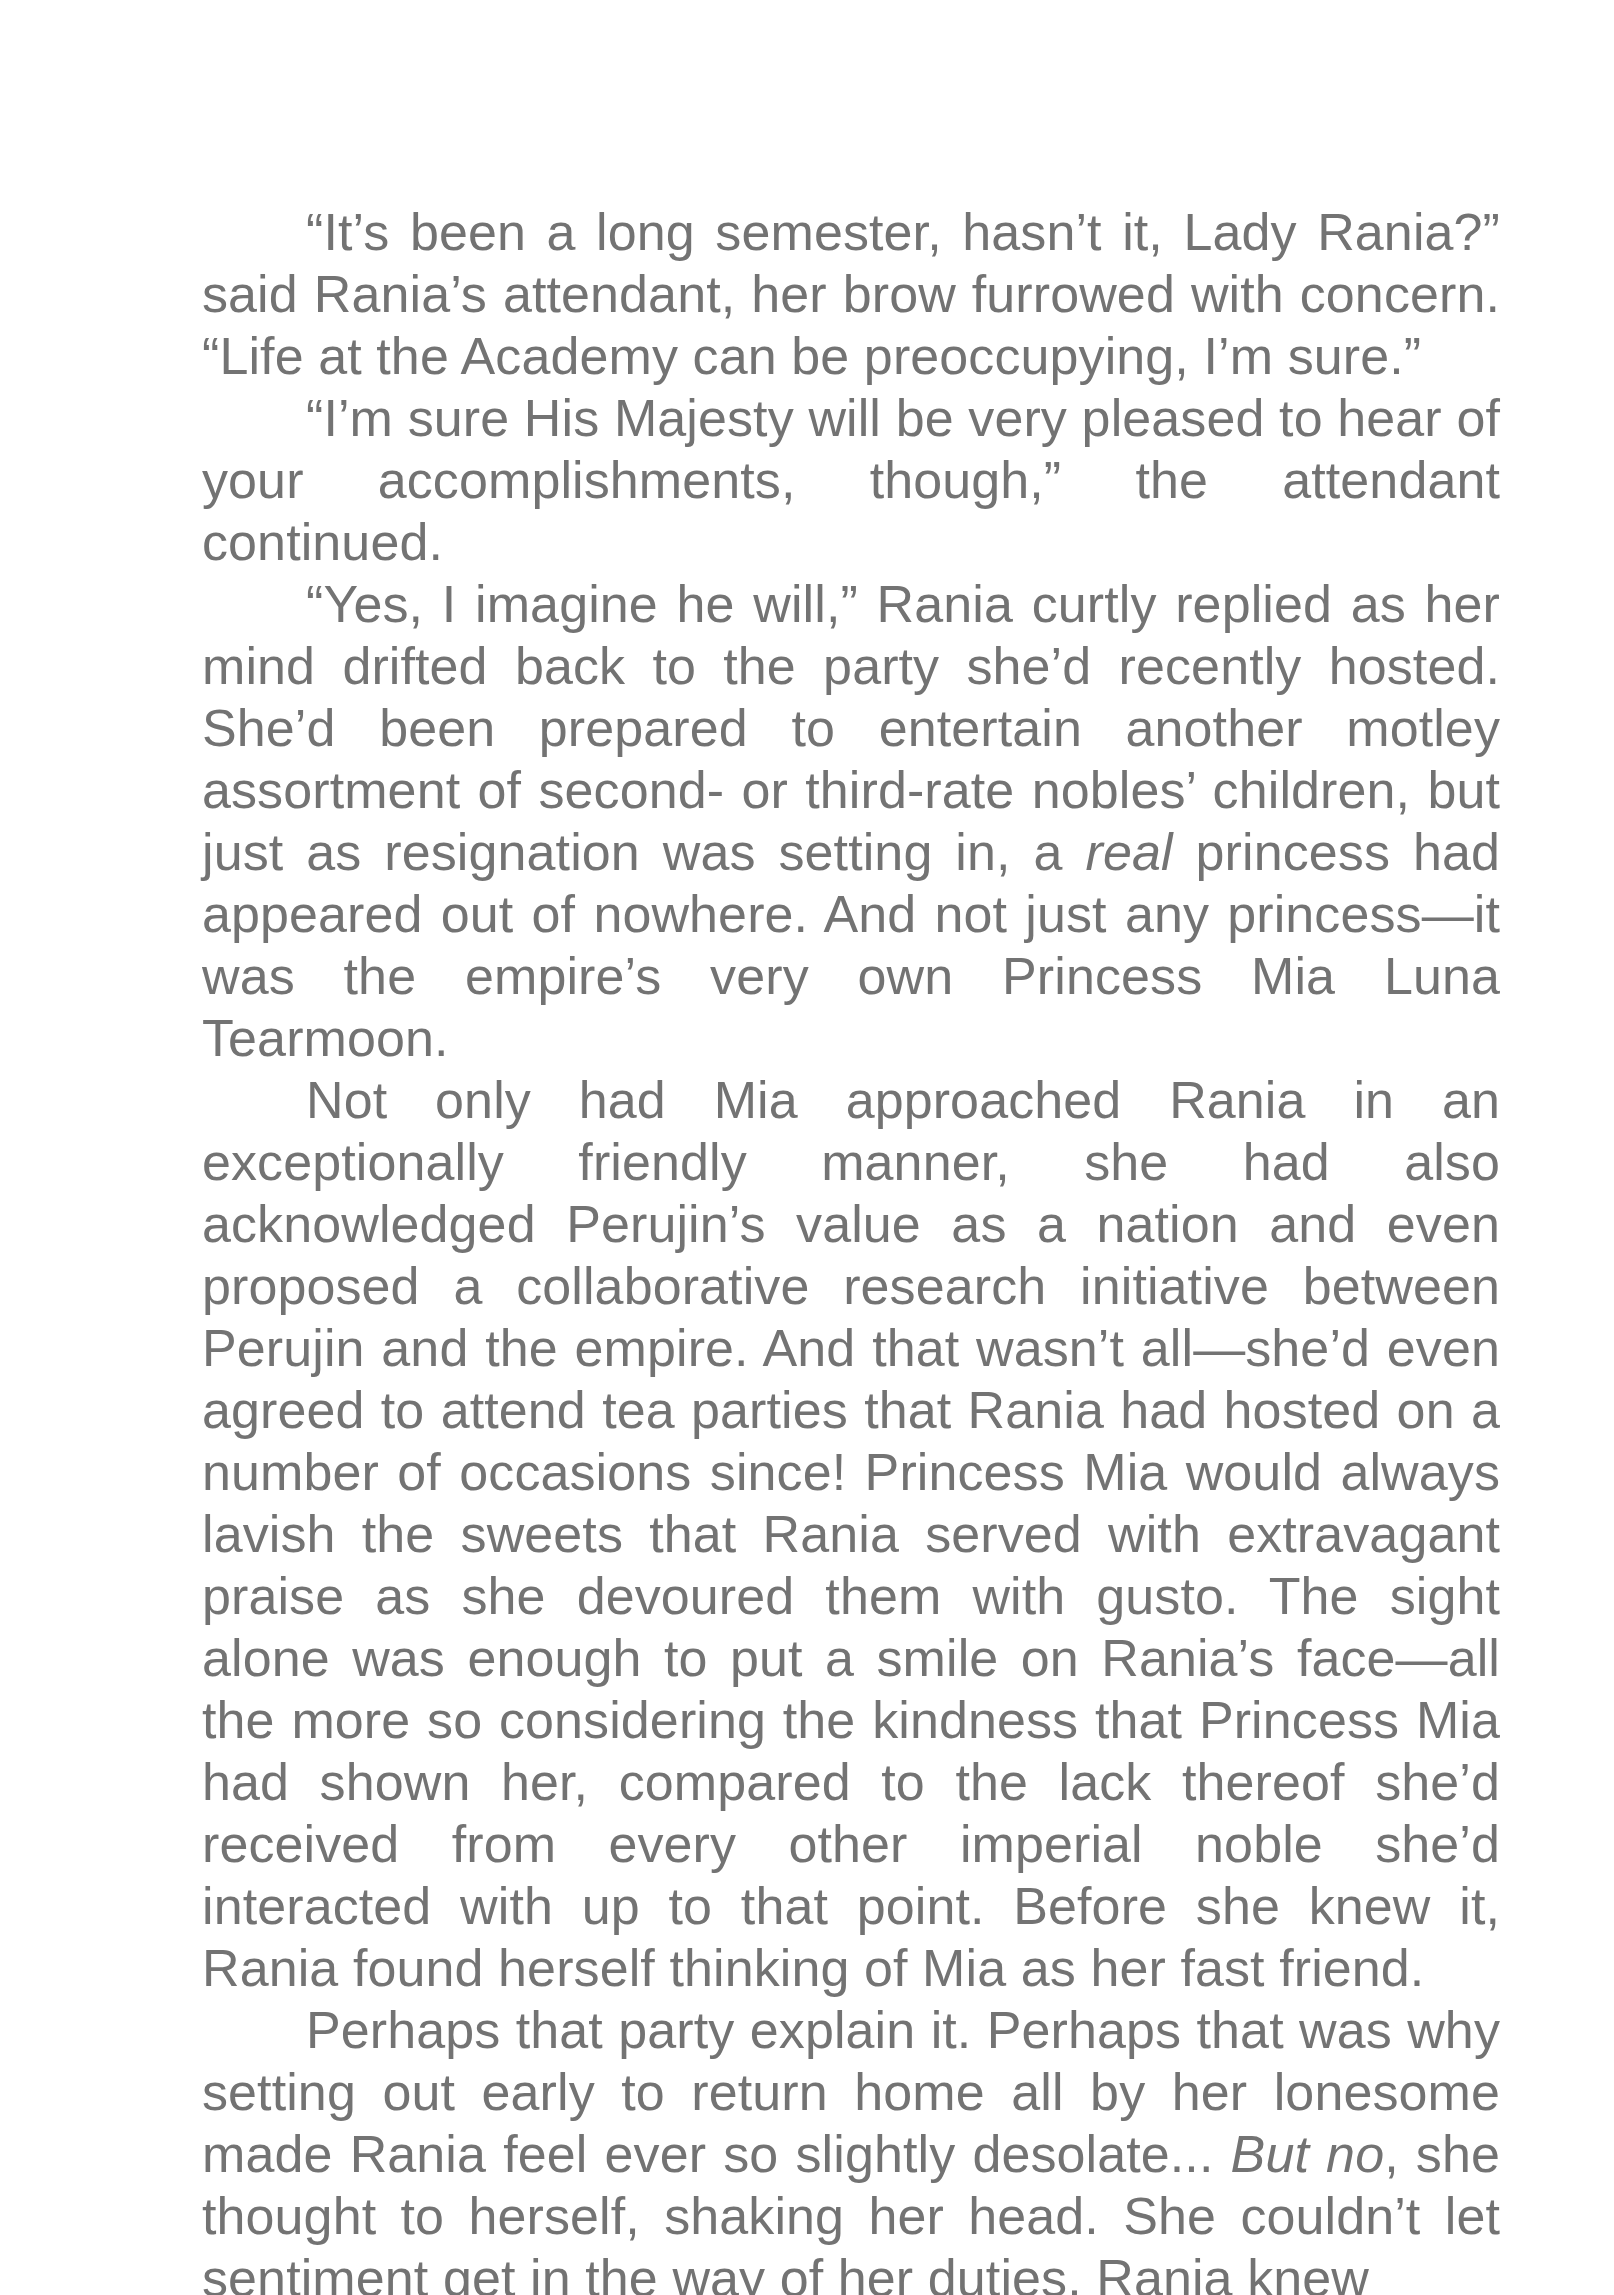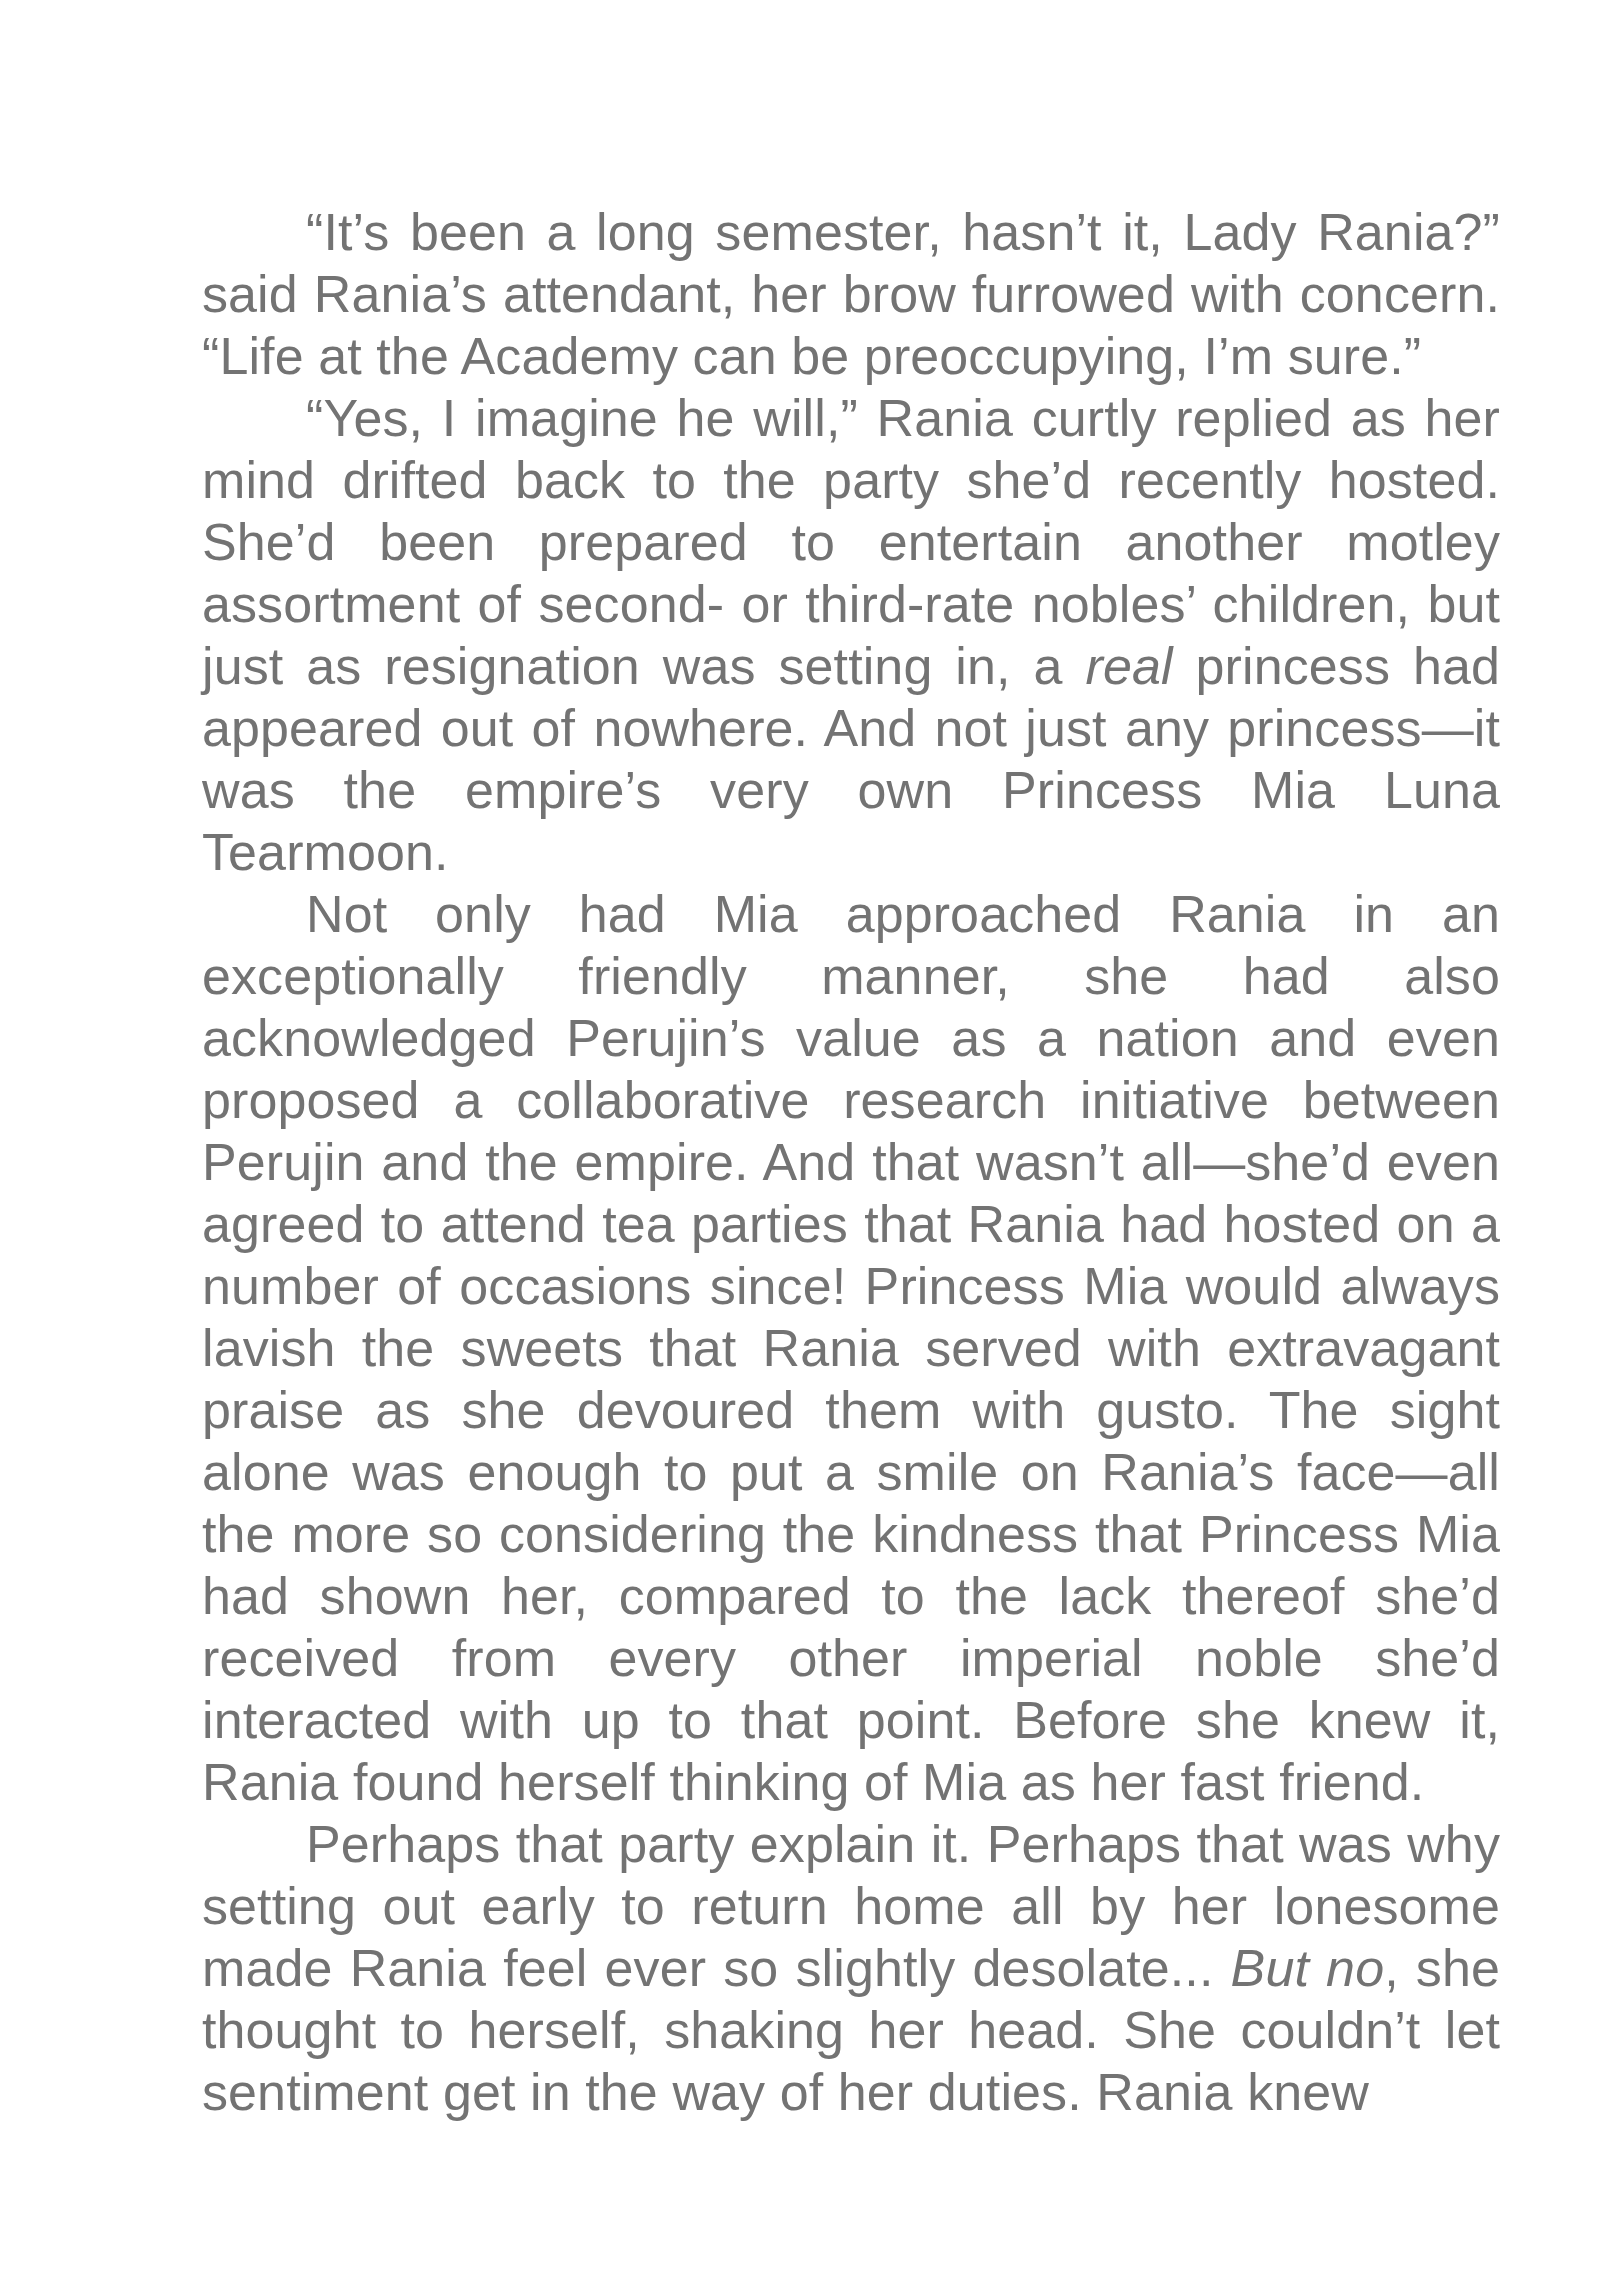--- a/index.html
+++ b/index.html
@@ -39,18 +39,19 @@
   .text-column .italic {
     font-style: italic;
   }
 </style>
 </head>
 <body>
 
 <div class="book-page">
   <div class="text-column">
       <p><span>“It’s been a long semester, hasn’t it, Lady Rania?” said Rania’s attendant, her brow furrowed with concern. “Life at the Academy can be preoccupying, I’m sure.”</span></p>
+      <p><span>“I’m sure His Majesty will be very pleased to hear of your accomplishments, though,” the attendant continued.</span></p>
       <p><span>“Yes, I imagine he will,” Rania curtly replied as her mind drifted back to the party she’d recently hosted. She’d been prepared to entertain another motley assortment of second- or third-rate nobles’ children, but just as resignation was setting in, a </span><span class="italic">real</span><span> princess had appeared out of nowhere. And not just any princess—it was the empire’s very own Princess Mia Luna Tearmoon.</span></p>
       <p><span>Not only had Mia approached Rania in an exceptionally friendly manner, she had also acknowledged Perujin’s value as a nation and even proposed a collaborative research initiative between Perujin and the empire. And that wasn’t all—she’d even agreed to attend tea parties that Rania had hosted on a number of occasions since! Princess Mia would always lavish the sweets that Rania served with extravagant praise as she devoured them with gusto. The sight alone was enough to put a smile on Rania’s face—all the more so considering the kindness that Princess Mia had shown her, compared to the lack thereof she’d received from every other imperial noble she’d interacted with up to that point. Before she knew it, Rania found herself thinking of Mia as her fast friend.</span></p>
       <p><span>Perhaps that party explain it. Perhaps that was why setting out early to return home all by her lonesome made Rania feel ever so slightly desolate... </span><span class="italic">But no</span><span>, she thought to herself, shaking her head. She couldn’t let sentiment get in the way of her duties. Rania knew</span></p>
     </div>
 </div>
 
 
 </body></html>

